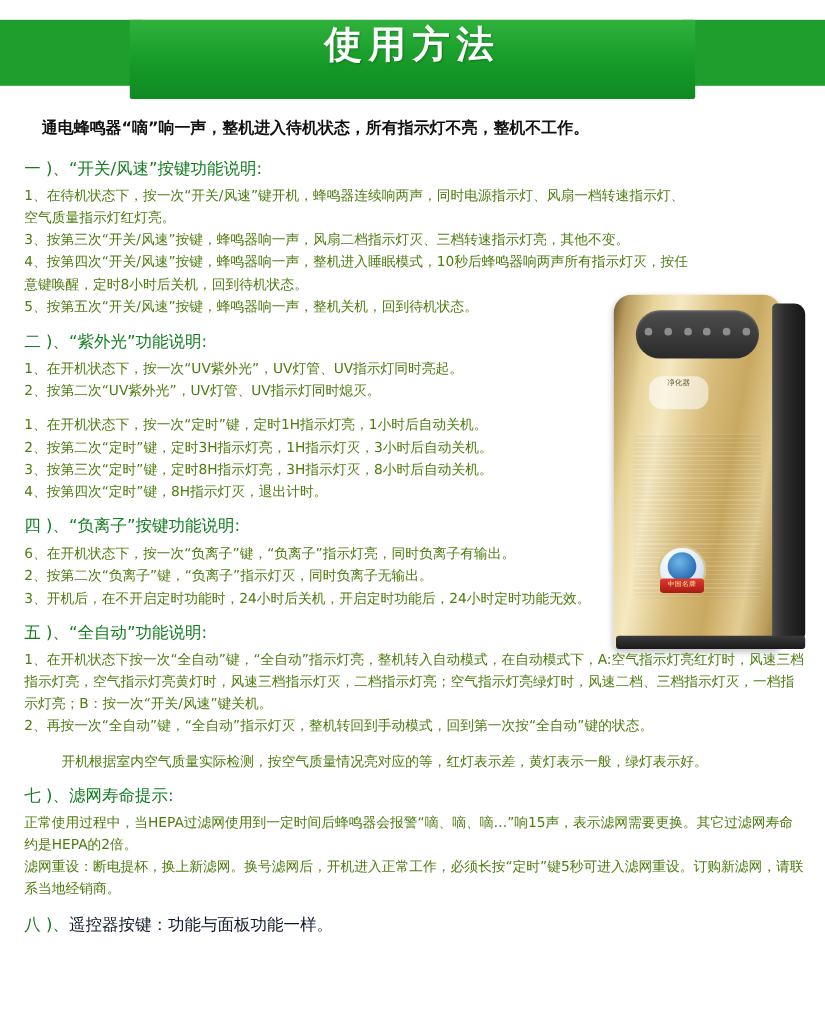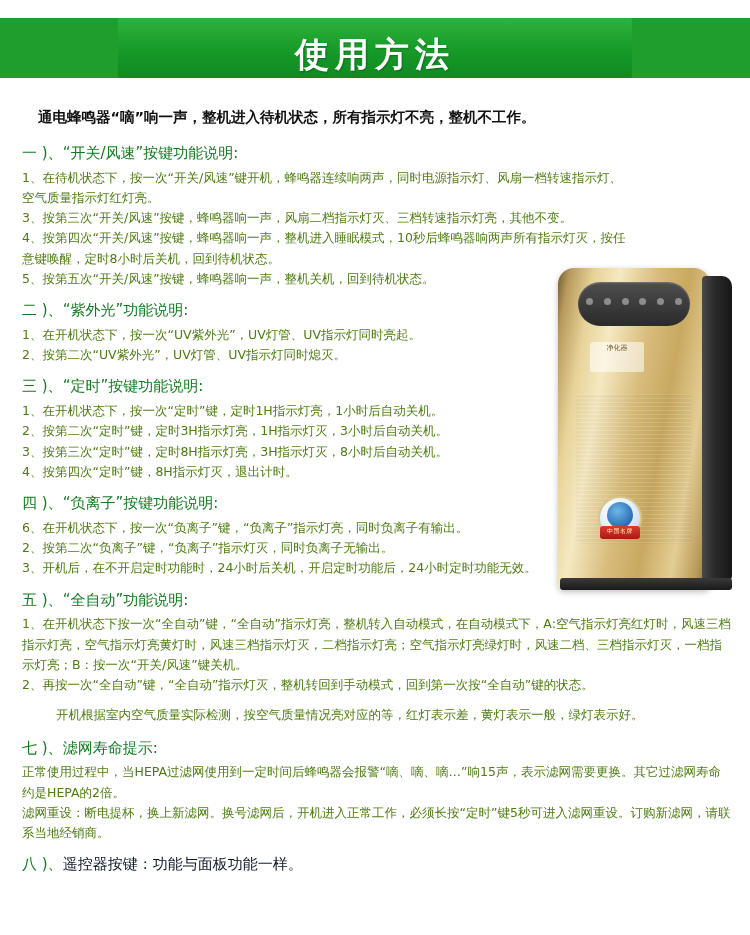--- a/index.html
+++ b/index.html
@@ -33,25 +33,25 @@
     width: 130px;
     background: #1f9e2e;
   }
   .banner-stripe-left { left: 0; }
   .banner-stripe-right { right: 0; }
   .banner-center {
     position: absolute;
     left: 118px;
     right: 118px;
     top: 18px;
-    height: 60px;
+    height: 72px;
     background: linear-gradient(180deg, #2fb23c 0%, #169a28 55%, #0f8a22 100%);
     border-radius: 2px;
     display: flex;
-    align-items: flex-end;
+    align-items: flex-start;
     justify-content: center;
   }
   .banner-title {
     color: #ffffff;
     font-size: 34px;
     font-weight: bold;
     letter-spacing: 6px;
     text-shadow: 1px 1px 2px rgba(0,0,0,0.25);
   }
 
@@ -80,21 +80,20 @@
   .sec-head .dark {
     color: #0f172a;
   }
   .line {
     font-size: 12.5px;
     line-height: 1.62;
     color: #4d7c0f;
   }
   .indent {
     padding-left: 34px;
-    font-family: Liberation Mono, monospace;
   }
   .wide {
     max-width: 612px;
   }
   .full {
     max-width: 712px;
   }
 
   
   .product {
@@ -157,21 +156,21 @@
     border-radius: 50%;
     background: #8d8d8d;
   }
   .prod-logo {
     position: absolute;
     left: 38px;
     top: 74px;
     width: 54px;
     height: 30px;
     background: rgba(255,255,255,0.55);
-    border-radius: 2px;
+    border-radius: 12px;
     font-size: 7px;
     color: #6b5a2d;
     text-align: center;
     line-height: 1.25;
     padding-top: 2px;
     box-sizing: border-box;
   }
   .prod-vent {
     position: absolute;
     left: 24px;
@@ -285,23 +284,20 @@
 
   <div class="section">
     <div class="sec-head">
       <span>二 )、</span><span>“紫外光”功能说明:</span>
     </div>
     <div class="line wide">1、在开机状态下，按一次“UV紫外光”，UV灯管、UV指示灯同时亮起。</div>
     <div class="line wide">2、按第二次“UV紫外光”，UV灯管、UV指示灯同时熄灭。</div>
   </div>
 
   <div class="section">
-    <div class="sec-head">
-      <span>三 )、</span><span>“定时”按键功能说明:</span>
-    </div>
     <div class="line wide">1、在开机状态下，按一次“定时”键，定时1H指示灯亮，1小时后自动关机。</div>
     <div class="line wide">2、按第二次“定时”键，定时3H指示灯亮，1H指示灯灭，3小时后自动关机。</div>
     <div class="line wide">3、按第三次“定时”键，定时8H指示灯亮，3H指示灯灭，8小时后自动关机。</div>
     <div class="line wide">4、按第四次“定时”键，8H指示灯灭，退出计时。</div>
   </div>
 
   <div class="section">
     <div class="sec-head">
       <span>四 )、</span><span>“负离子”按键功能说明:</span>
     </div>

